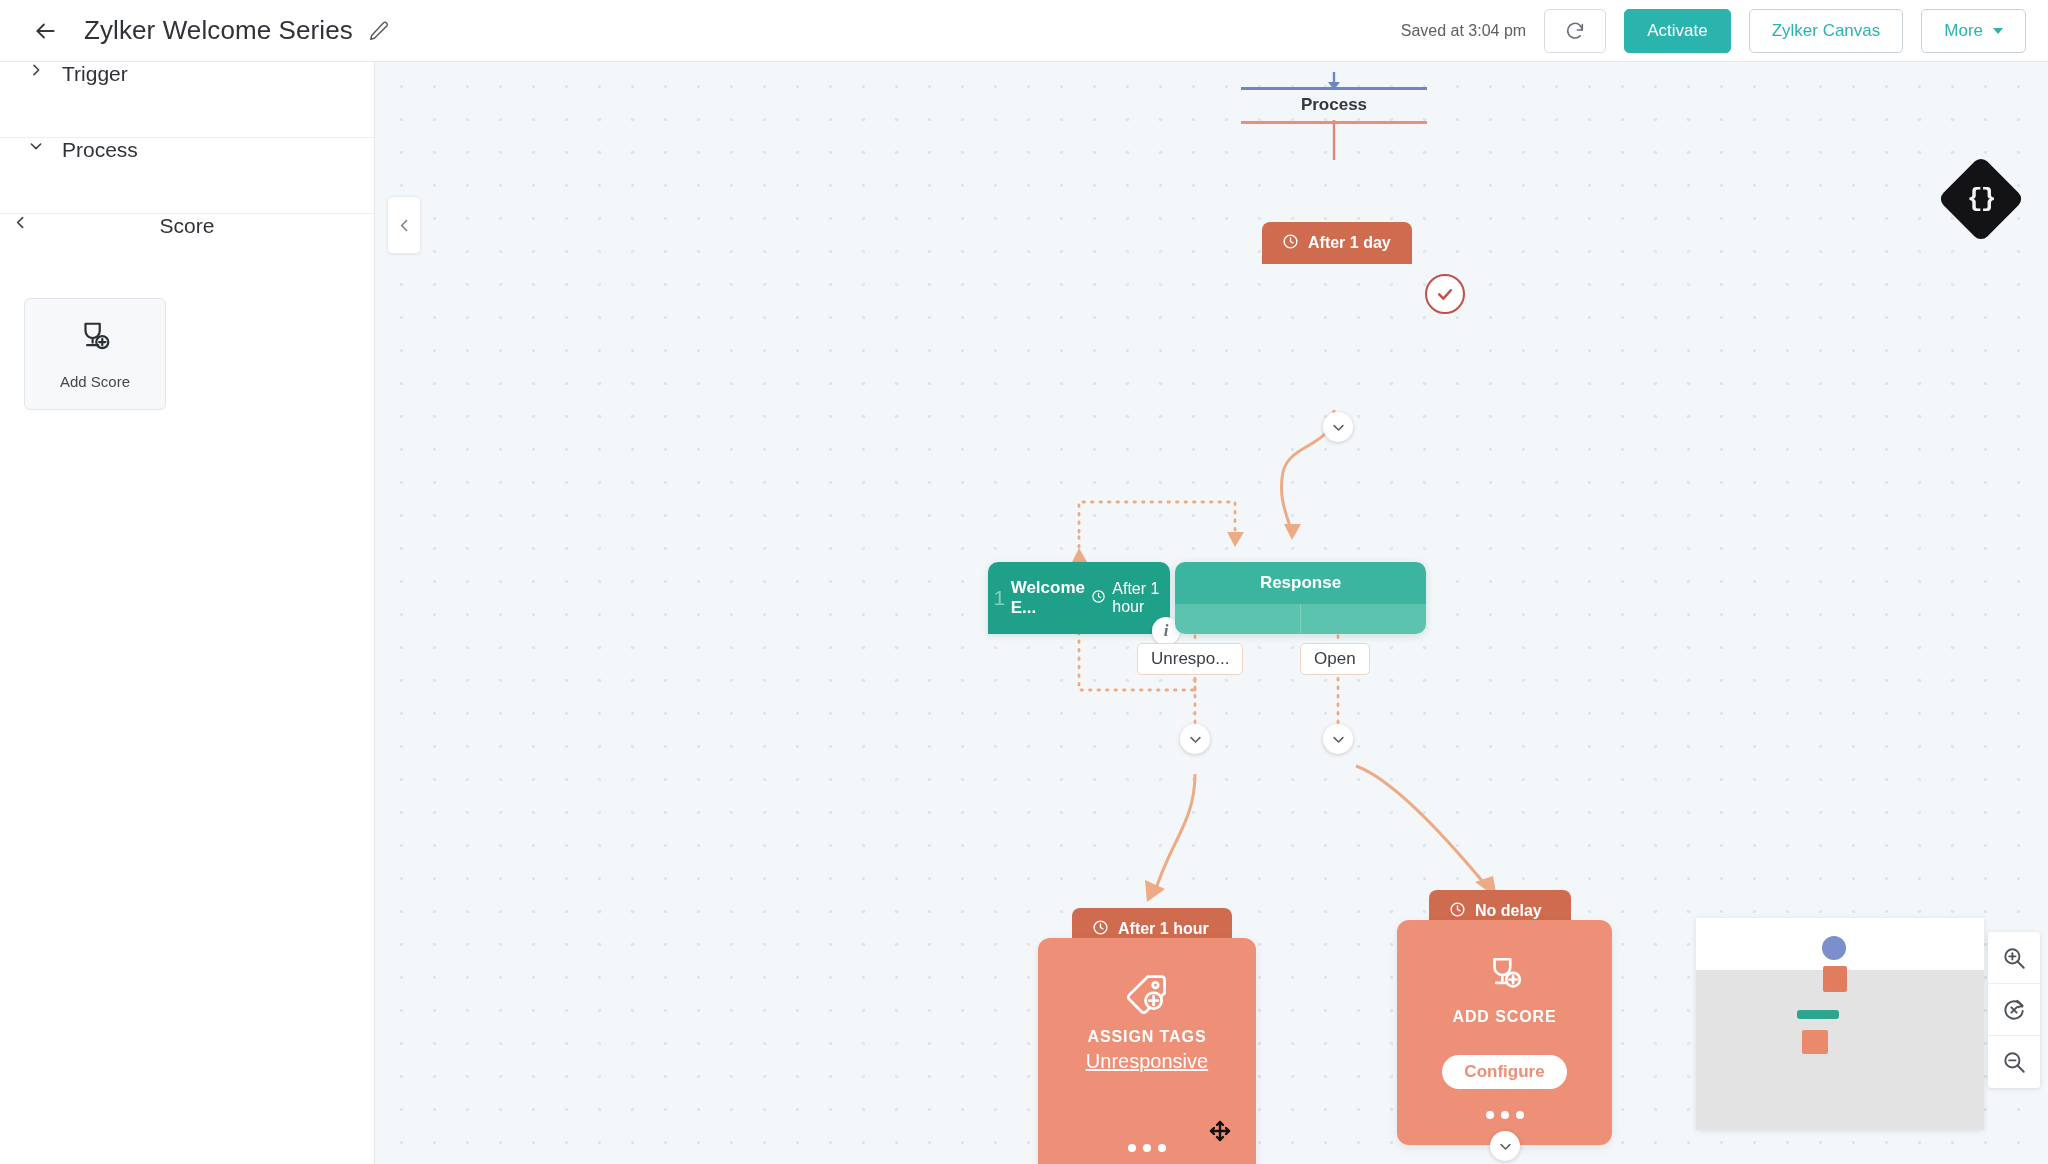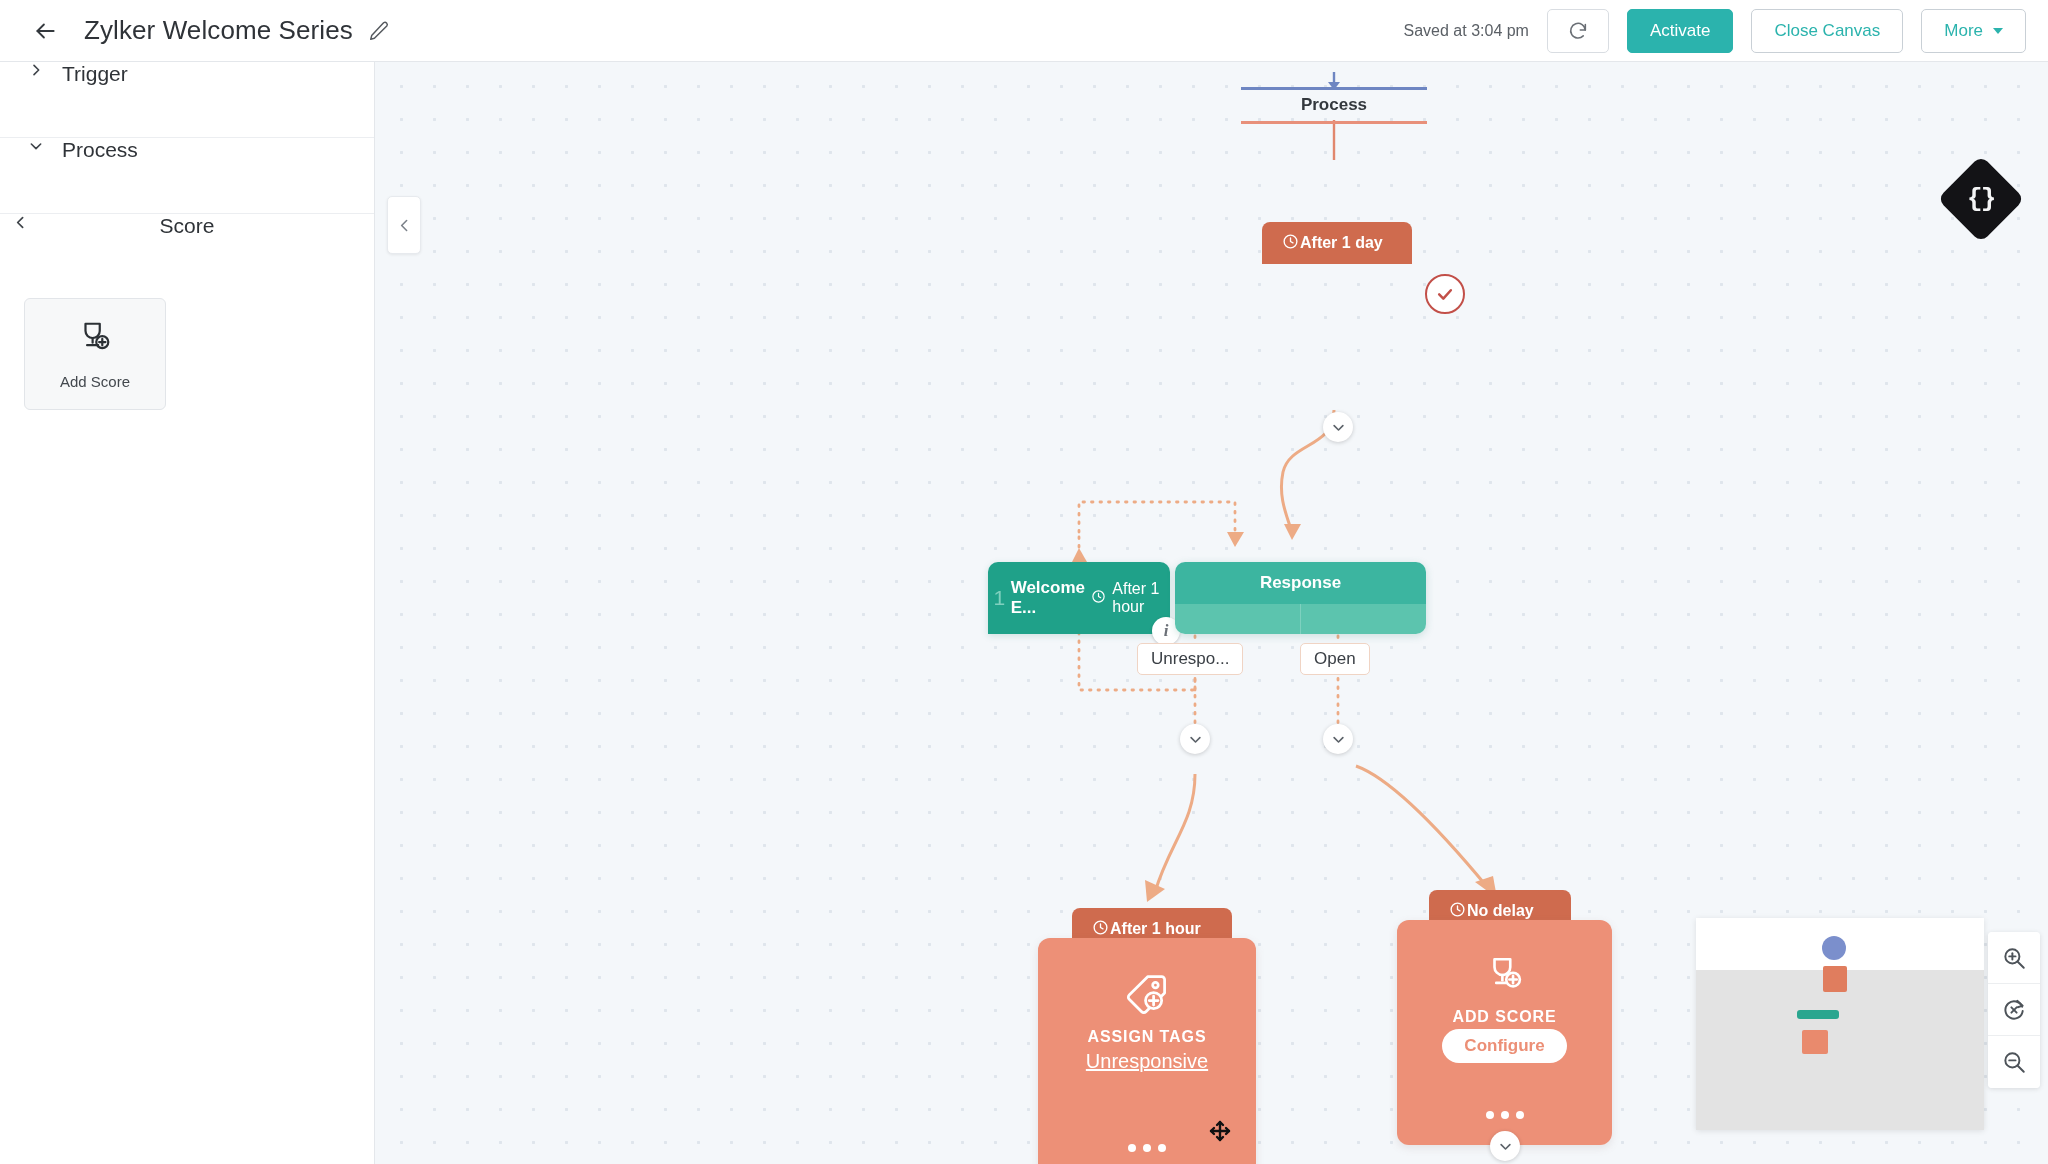--- a/index.html
+++ b/index.html
@@ -130,21 +130,21 @@
   .proc-label { text-align: center; font-size: 17px; color: #33383d; margin-top: 5px; font-weight: 600; }
   .proc-line-coral { width: 186px; height: 3px; background: #e8907a; margin-top: 6px; }
 
   
   .node { position: absolute; z-index: 8; }
 
   .delay-chip {
     position: absolute; top: 0;
     height: 42px; border-radius: 8px 8px 0 0;
     background: #cf6b4e; color: #fff;
-    display: flex; align-items: center; gap: 1px;
+    display: flex; align-items: center; gap: 9px;
     padding: 0 20px; font-size: 16px; font-weight: 600;
     cursor: pointer;
   }
 
   .card {
     position: absolute;
     border-radius: 12px;
     box-shadow: 0 3px 9px rgba(150,120,110,.16);
     display: flex; flex-direction: column; align-items: center;
     cursor: pointer;
@@ -171,21 +171,21 @@
   }
 
   .check-badge {
     position: absolute; width: 40px; height: 40px; border-radius: 50%;
     background: #fff; border: 2.5px solid #c24f48;
     display: flex; align-items: center; justify-content: center;
     color: #c24f48; z-index: 16; cursor: pointer;
   }
 
   .configure-pill {
-    margin-top: 3px; background: #fff; color: #ec8f76;
+    margin-top: 29px; background: #fff; color: #ec8f76;
     border-radius: 20px; padding: 7px 22px; font-size: 17px;
     font-weight: 600; cursor: pointer;
   }
 
   
   .welcome-node {
     position: absolute; width: 182px; height: 72px;
     background: #1fa189; border-radius: 10px 10px 0 0;
     display: flex; align-items: center; z-index: 9; cursor: pointer;
     box-shadow: 0 2px 7px rgba(40,130,110,.18);
@@ -270,21 +270,21 @@
 
   <div class="topbar-right">
     <div class="saved-text">Saved at 3:04 pm</div>
     <div class="icon-btn">
       <svg width="22" height="22" viewBox="0 0 24 24" fill="none" stroke="currentColor" stroke-width="1.7" stroke-linecap="round" stroke-linejoin="round">
           <path d="M20 11a8 8 0 1 0-2.3 6.3"></path>
           <polyline points="20 5 20 11 14.5 11"></polyline>
         </svg>
     </div>
     <div class="btn btn-primary">Activate</div>
-    <div class="btn btn-outline">Close Canvas</div>
+    <div class="btn btn-outline">Zylker Canvas</div>
     <div class="btn btn-outline more">
       <span>More</span>
       <span class="caret-down"></span>
     </div>
   </div>
 </div>
 
 <div class="sidebar">
 
   <div class="side-section">

